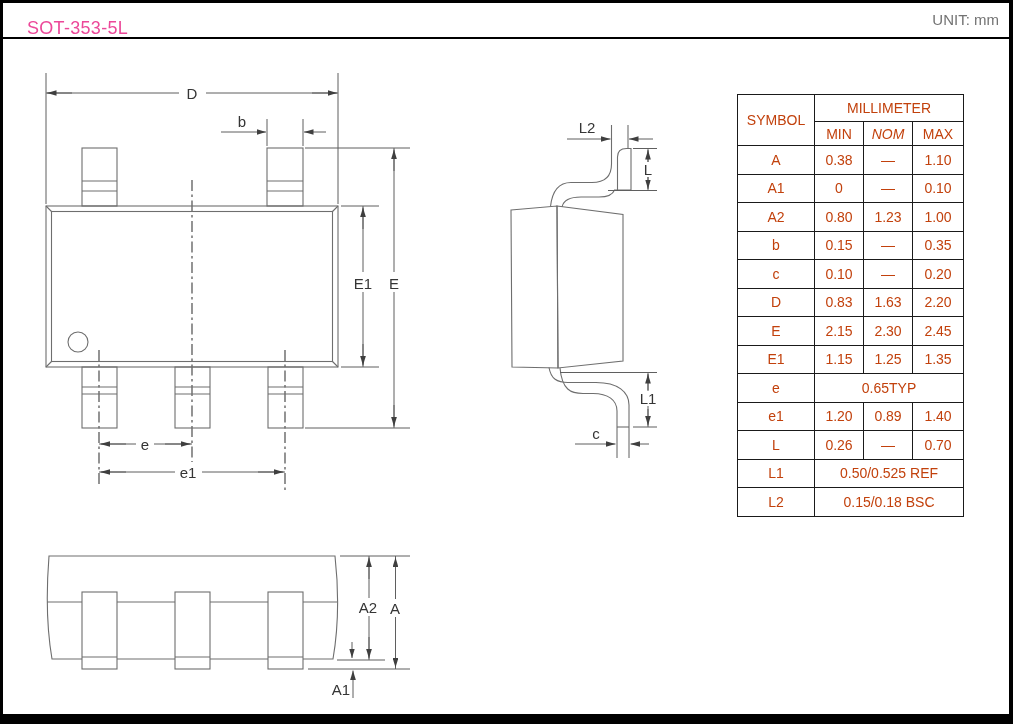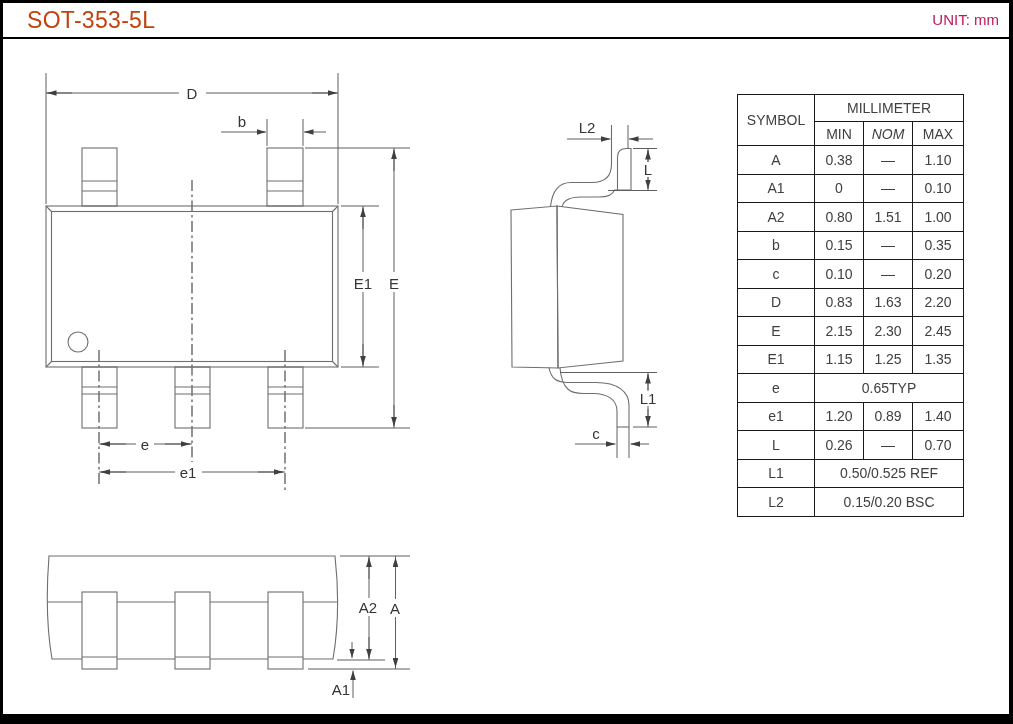--- a/index.html
+++ b/index.html
@@ -8,41 +8,41 @@
     font-family:"Liberation Sans", sans-serif; overflow:hidden;
     margin:0 auto;
   }
   .page-border {
     position:absolute; inset:0; border:3px solid #000;
     border-right-width:4px; border-bottom-width:10px;
     pointer-events:none; z-index:30;
   }
   .hdr-rule { position:absolute; left:3px; right:4px; top:37px; height:2px; background:#000; z-index:5; }
   .hdr-title {
-    position:absolute; left:27px; top:7px; font-size:23px; color:#c2410c;
+    position:absolute; left:27px; top:18px; font-size:18px; color:#ec4899;
     letter-spacing:0.3px; z-index:6;
   }
   .hdr-unit {
-    position:absolute; right:14px; top:11px; font-size:15px; color:#be185d; z-index:6;
+    position:absolute; right:14px; top:11px; font-size:15px; color:#737373; z-index:6;
   }
   svg.drawing { position:absolute; left:0; top:0; z-index:1; }
   svg .geo   { stroke:#6e6e6e; stroke-width:1.1; fill:none; }
   svg .geow  { stroke:#6e6e6e; stroke-width:1.1; fill:#ffffff; }
   svg .dim   { stroke:#5f5f5f; stroke-width:1; fill:none; }
   svg .cl    { stroke:#4d4d4d; stroke-width:1.2; fill:none; stroke-dasharray:11 3.5 2.5 3.5; }
   svg .mask  { fill:#ffffff; stroke:none; }
   svg text.lbl {
     font-family:"Liberation Sans", sans-serif; font-size:15px; fill:#353535;
     text-anchor:middle;
   }
   
   .dim-table-wrap { position:absolute; left:737px; top:94px; z-index:10; }
   table.dim-table {
     border-collapse:collapse; table-layout:fixed;
-    font-size:14px; color:#404040; background:#fff;
+    font-size:14px; color:#c2410c; background:#fff;
   }
   table.dim-table td {
     border:1px solid #1a1a1a; text-align:center; vertical-align:middle;
     padding:0; overflow:hidden; white-space:nowrap;
   }
   table.dim-table .c-sym { width:76px; }
   table.dim-table .c-min { width:48px; }
   table.dim-table .c-nom { width:48px;font-style:italic; }
   table.dim-table .c-max { width:50px; }
   tr.h1 td { height:26px; }
@@ -235,21 +235,21 @@
         </tr>
         <tr class="r">
           <td>A1</td>
           <td>0</td>
           <td>—</td>
           <td>0.10</td>
         </tr>
         <tr class="r">
           <td>A2</td>
           <td>0.80</td>
-          <td>1.51</td>
+          <td>1.23</td>
           <td>1.00</td>
         </tr>
         <tr class="r">
           <td>b</td>
           <td>0.15</td>
           <td>—</td>
           <td>0.35</td>
         </tr>
         <tr class="r">
           <td>c</td>
@@ -290,18 +290,18 @@
           <td>0.26</td>
           <td>—</td>
           <td>0.70</td>
         </tr>
         <tr class="r">
           <td>L1</td>
           <td colspan="3">0.50/0.525 REF</td>
         </tr>
         <tr class="r">
           <td>L2</td>
-          <td colspan="3">0.15/0.20 BSC</td>
+          <td colspan="3">0.15/0.18 BSC</td>
         </tr>
       </tbody>
     </table>
   </div>
 </div>
 
 </body></html>

